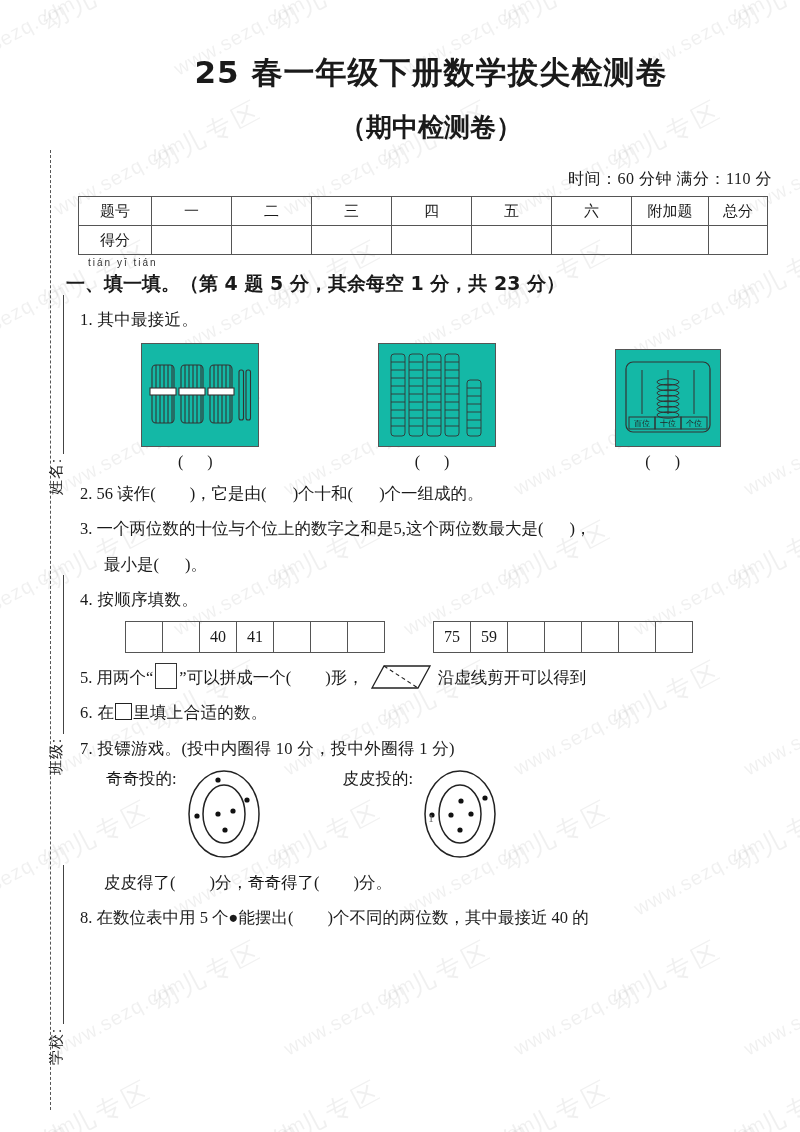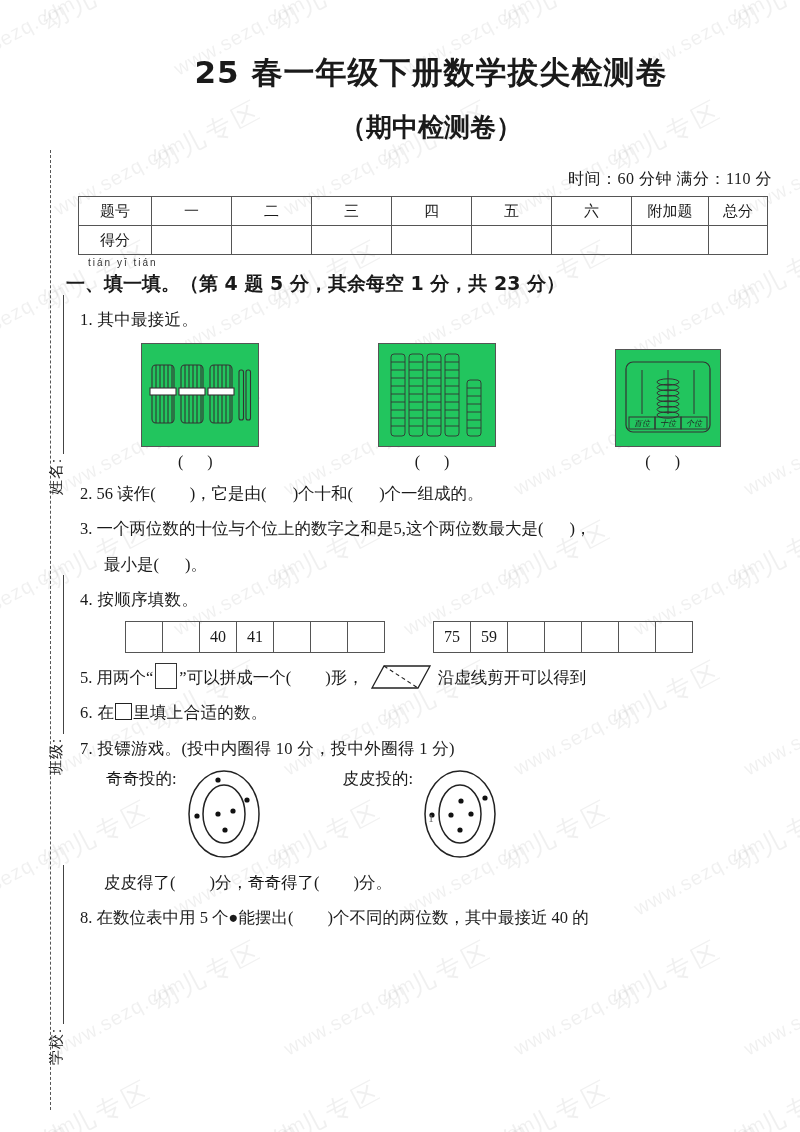--- a/index.html
+++ b/index.html
@@ -159,25 +159,24 @@
   
   #q1-figures {
     display: flex;
     justify-content: space-around;
     align-items: flex-end;
     margin: 10px 20px 0 20px;
   }
   .fig-col { text-align: center; }
   .fig-box {
     border: 1.4px solid #555;
-    background: #22c55e;
+    background: #14b8a6;
     display: flex;
     align-items: center;
     justify-content: center;
-    font-style: italic;
   }
   .fig-caption {
     margin-top: 6px;
     font-size: 16px;
     letter-spacing: 10px;
   }
 
   
   #q4-strips {
     display: flex;

